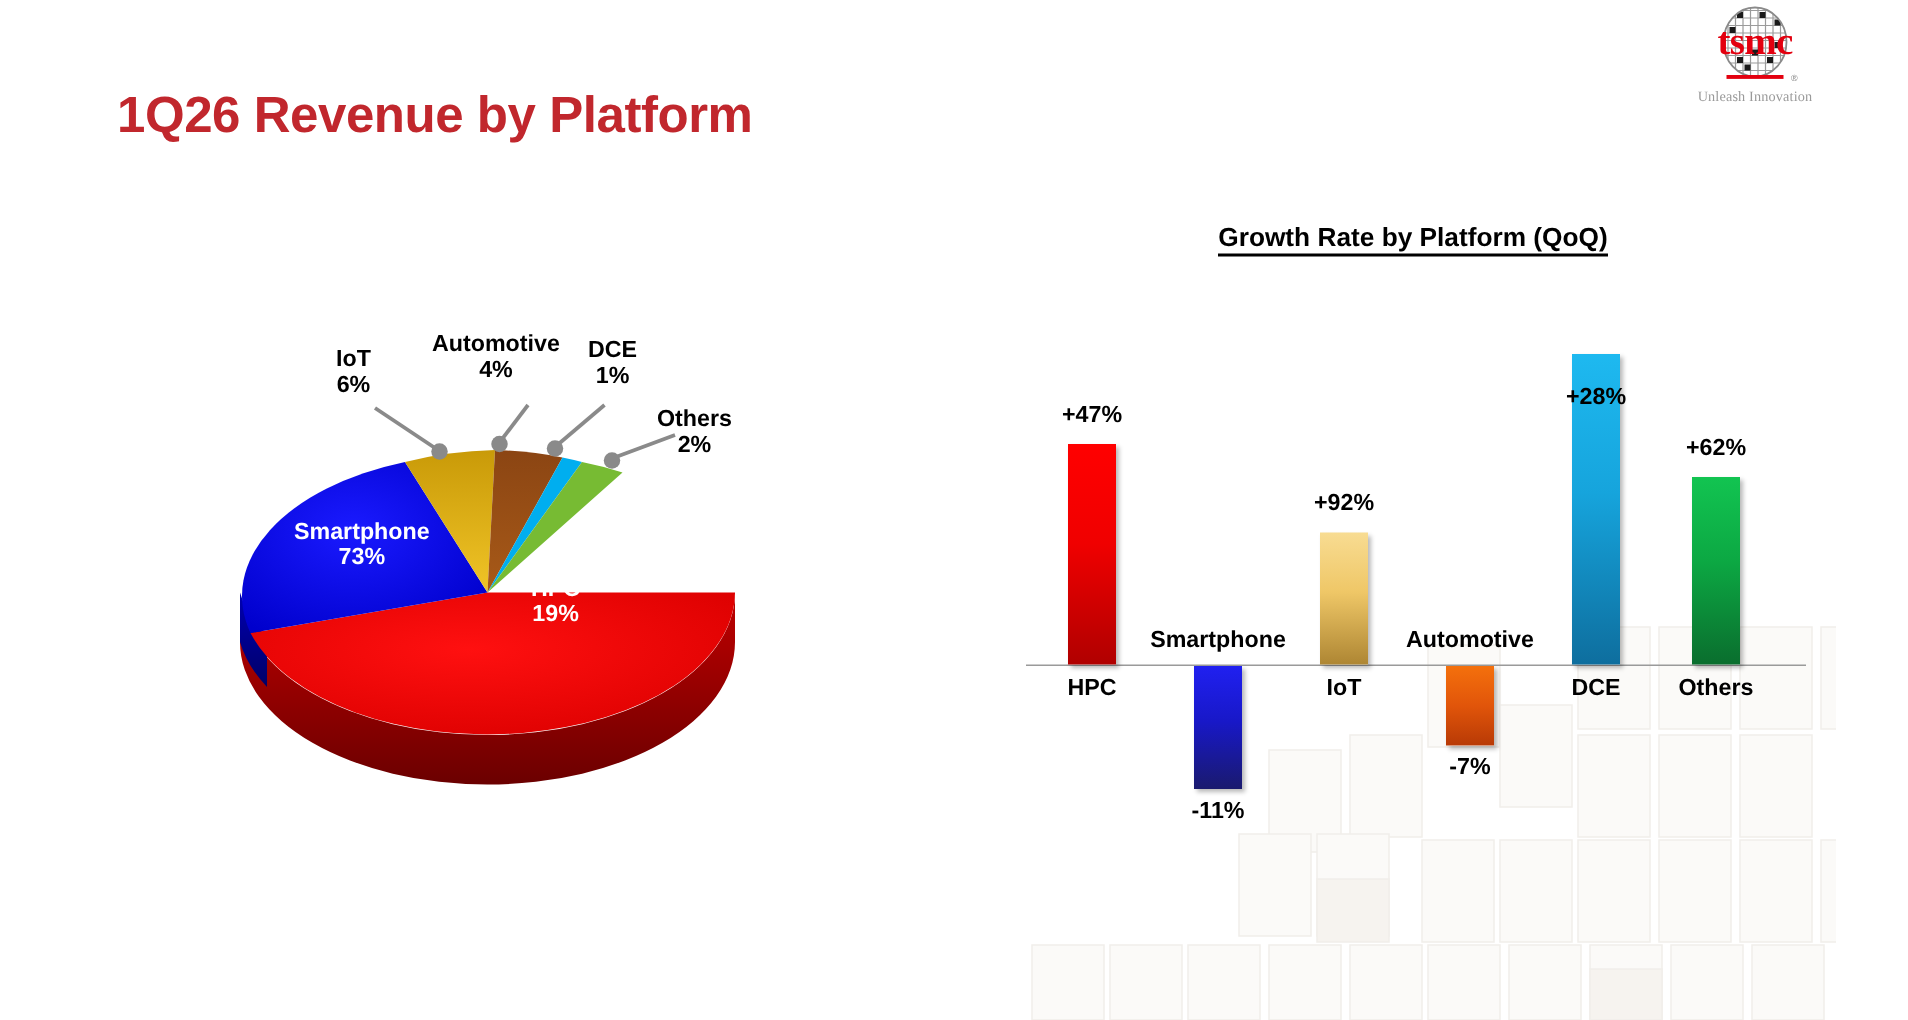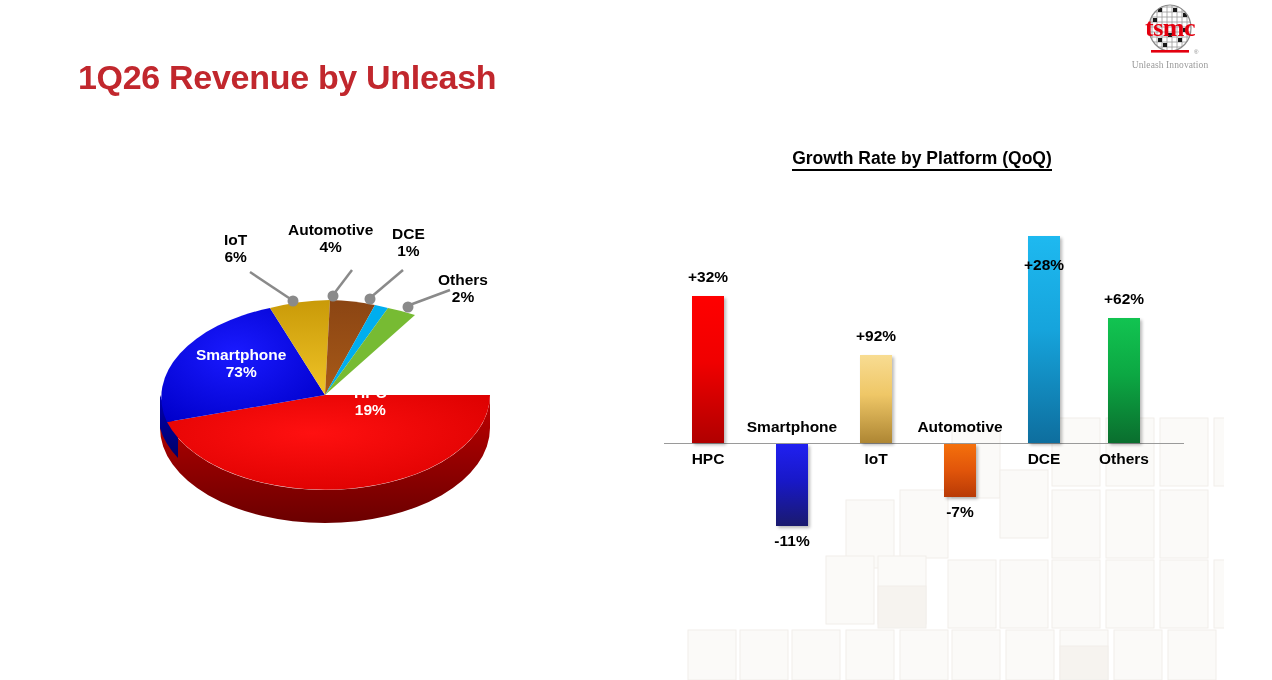--- a/index.html
+++ b/index.html
@@ -84,21 +84,21 @@
     font-weight: bold;
     color: #ffffff;
     line-height: 1.12;
     text-align: center;
     white-space: nowrap;
   }
 
   
   #bar-chart {
     position: absolute;
-    left: 652px;
+    left: 672px;
     top: 140px;
     width: 540px;
     height: 430px;
     z-index: 3;
   }
   #bar-title {
     position: absolute;
     left: 0;
     top: 8px;
     width: 540px;
@@ -231,21 +231,21 @@
         </g>
       </g>
       <ellipse cx="48" cy="24" rx="21" ry="23" fill="none" stroke="#8a8a8a" stroke-width="1.2"></ellipse>
       <text x="48" y="32" text-anchor="middle" font-family="'Liberation Serif', serif" font-size="26" font-weight="bold" fill="#E3000F" letter-spacing="-0.5">tsmc</text>
       <rect x="29" y="46" width="38" height="2.6" fill="#E3000F"></rect>
       <text x="72" y="50" font-family="'Liberation Sans', sans-serif" font-size="6" fill="#8a8a8a">®</text>
     </svg>
     <div id="logo-tagline">Unleash Innovation</div>
   </div>
 
-  <div id="page-title">1Q26 Revenue by Unleash</div>
+  <div id="page-title">1Q26 Revenue by Platform</div>
 
   <div id="pie-wrap">
     <svg width="440" height="330" viewBox="0 0 440 330">
       <defs>
         <linearGradient id="wallHPC" x1="0" y1="0" x2="0" y2="1">
           <stop offset="0%" stop-color="#C00000"></stop>
           <stop offset="100%" stop-color="#6B0000"></stop>
         </linearGradient>
         <linearGradient id="wallBlue" x1="0" y1="0" x2="0" y2="1">
           <stop offset="0%" stop-color="#0000B4"></stop>
@@ -331,21 +331,21 @@
 
     <div id="bar-title">
       <span>Growth Rate by Platform (QoQ)</span>
     </div>
 
     <div id="axis-line" style="left:12px; top:303px; width:520px;"></div>
 
     <div class="bar-col" style="left:40px; width:32px;">
       <div class="bar-rect" style="top:156px; height:147px;
            background:linear-gradient(to bottom,#FF0000 0%,#F00000 45%,#B00000 100%);"></div>
-      <div class="bar-value" style="top:128px;">+32%</div>
+      <div class="bar-value" style="top:128px;">+47%</div>
       <div class="bar-cat" style="top:310px;">HPC</div>
     </div>
 
     <div class="bar-col" style="left:124px; width:32px;">
       <div class="bar-rect" style="top:304px; height:82px;
            background:linear-gradient(to bottom,#2020F0 0%,#1818C8 45%,#1A1A6E 100%);"></div>
       <div class="bar-value" style="top:392px;">-11%</div>
       <div class="bar-cat" style="top:278px;">Smartphone</div>
     </div>
 

